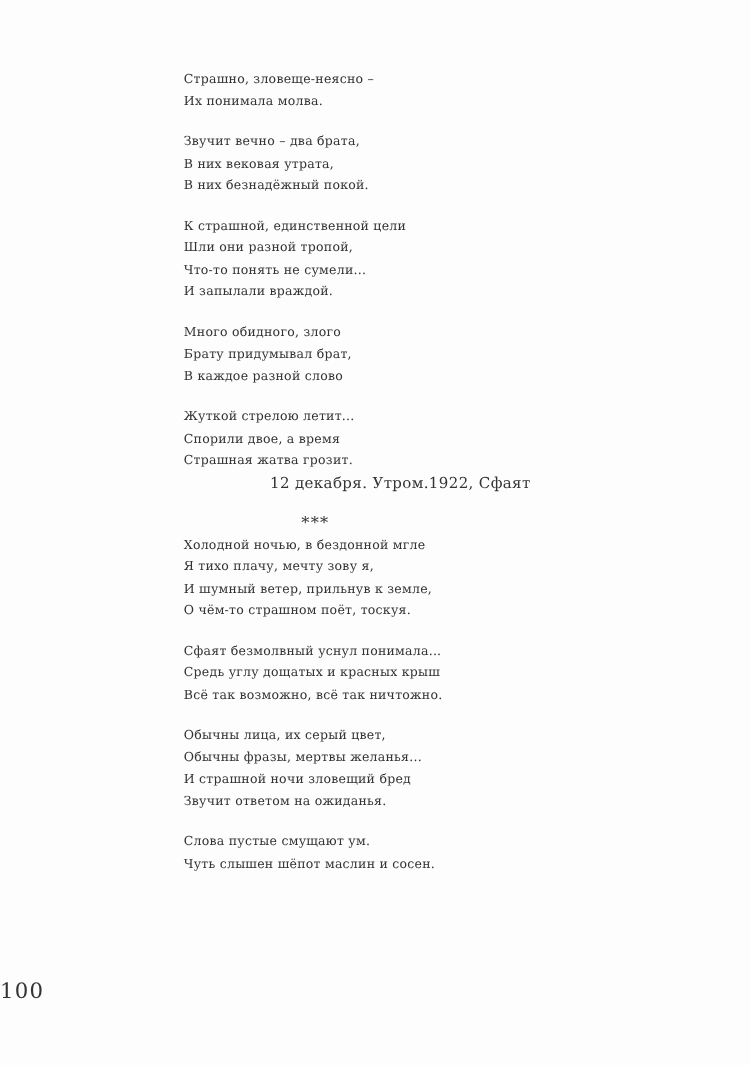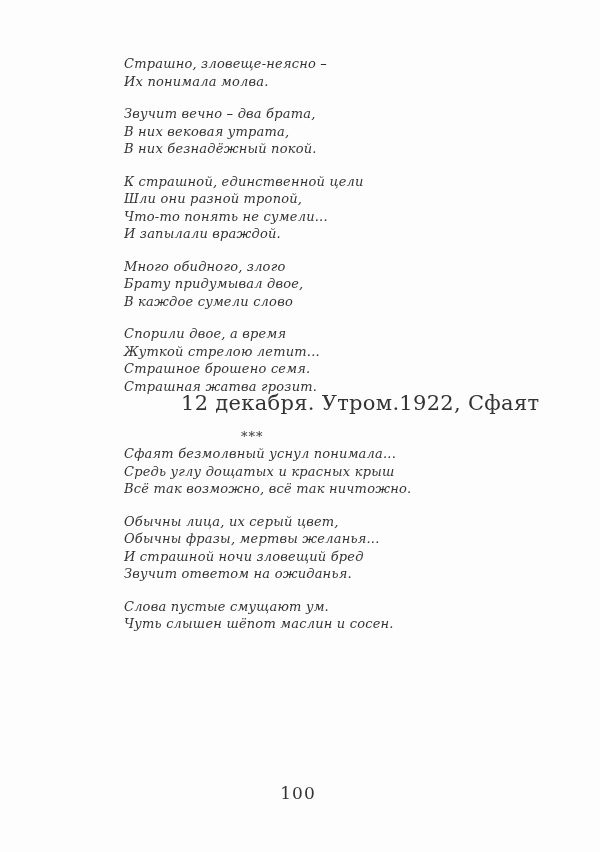--- a/index.html
+++ b/index.html
@@ -20,48 +20,47 @@
     position: absolute;
     left: 124px;
     top: 55px;
     width: 420px;
   }
   .stanza {
     margin: 0 0 15px 0;
     padding: 0;
   }
   .poem-line {
-    font-style: italic;
-    font-size: 13px;
+    font-size: 10px;
     line-height: 17.5px;
     white-space: nowrap;
     letter-spacing: 0.2px;
+    margin-left: 23px;
   }
   .dateline {
     font-style: normal;
-    font-size: 21px;
+    font-size: 12px;
     line-height: 17.5px;
-    margin-left: 57px;
+    margin-left: 92px;
     white-space: nowrap;
     letter-spacing: 0.3px;
   }
   .section-separator {
     font-style: normal;
     font-size: 13px;
     line-height: 17.5px;
     margin-left: 117px;
     letter-spacing: 1px;
     margin-bottom: 0;
   }
   .page-number {
     position: absolute;
     top: 783px;
     left: 0;
     width: 596px;
-    text-align: center;
     font-style: normal;
     font-size: 17px;
     line-height: 20px;
     letter-spacing: 1px;
   }
 </style>
 </head>
 <body>
 
 <div class="book-page">
@@ -81,36 +80,41 @@
 
       <div class="stanza">
         <div class="poem-line">К страшной, единственной цели</div>
         <div class="poem-line">Шли они разной тропой,</div>
         <div class="poem-line">Что-то понять не сумели...</div>
         <div class="poem-line">И запылали враждой.</div>
       </div>
 
       <div class="stanza">
         <div class="poem-line">Много обидного, злого</div>
-        <div class="poem-line">Брату придумывал двое,</div>
-        <div class="poem-line">В каждое сумели слово</div>
+        <div class="poem-line">Брату придумывал брат,</div>
+        <div class="poem-line">В каждое разной слово</div>
       </div>
 
       <div class="stanza">
+        <div class="poem-line">Жуткой стрелою летит...</div>
         <div class="poem-line">Спорили двое, а время</div>
-        <div class="poem-line">Жуткой стрелою летит...</div>
-        <div class="poem-line">Страшное брошено семя.</div>
         <div class="poem-line">Страшная жатва грозит.</div>
         <div class="dateline">12 декабря. Утром.1922, Сфаят</div>
       </div>
     </div>
 
     <div class="section-separator">***</div>
 
     <div>
+      <div class="stanza">
+        <div class="poem-line">Холодной ночью, в бездонной мгле</div>
+        <div class="poem-line">Я тихо плачу, мечту зову я,</div>
+        <div class="poem-line">И шумный ветер, прильнув к земле,</div>
+        <div class="poem-line">О чём-то страшном поёт, тоскуя.</div>
+      </div>
 
       <div class="stanza">
         <div class="poem-line">Сфаят безмолвный уснул понимала...</div>
         <div class="poem-line">Средь углу дощатых и красных крыш</div>
         <div class="poem-line">Всё так возможно, всё так ничтожно.</div>
       </div>
 
       <div class="stanza">
         <div class="poem-line">Обычны лица, их серый цвет,</div>
         <div class="poem-line">Обычны фразы, мертвы желанья...</div>

